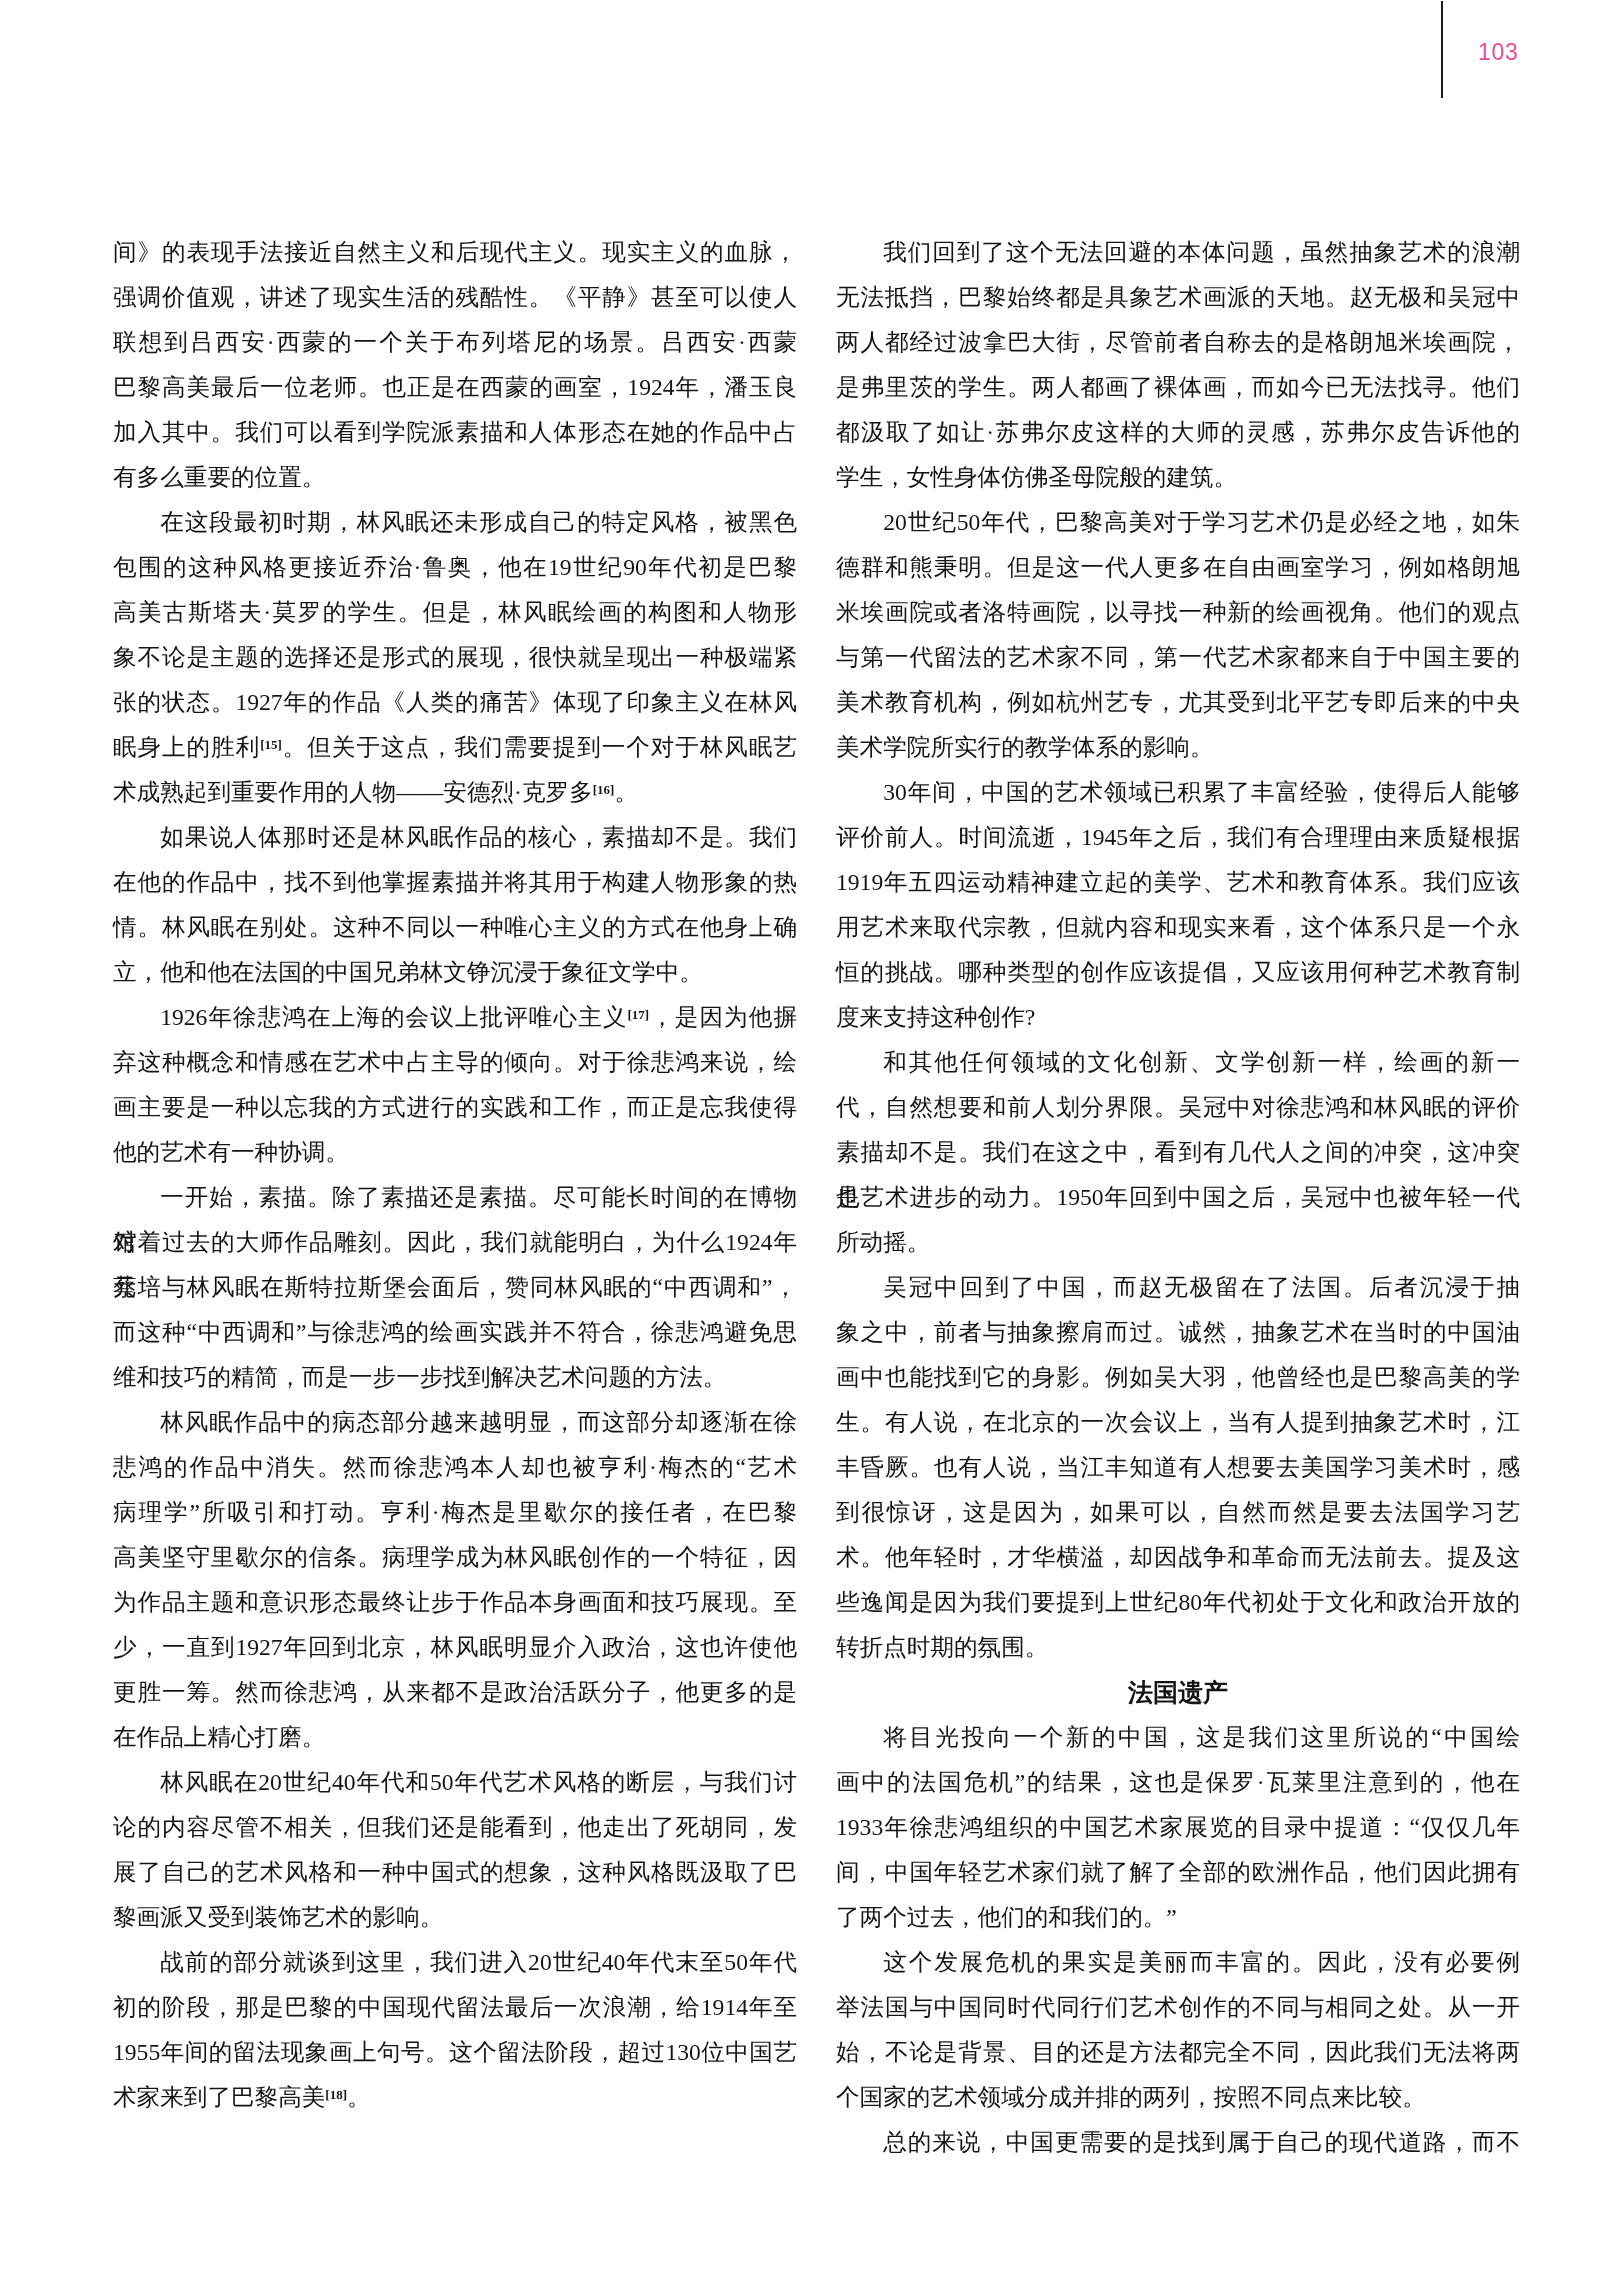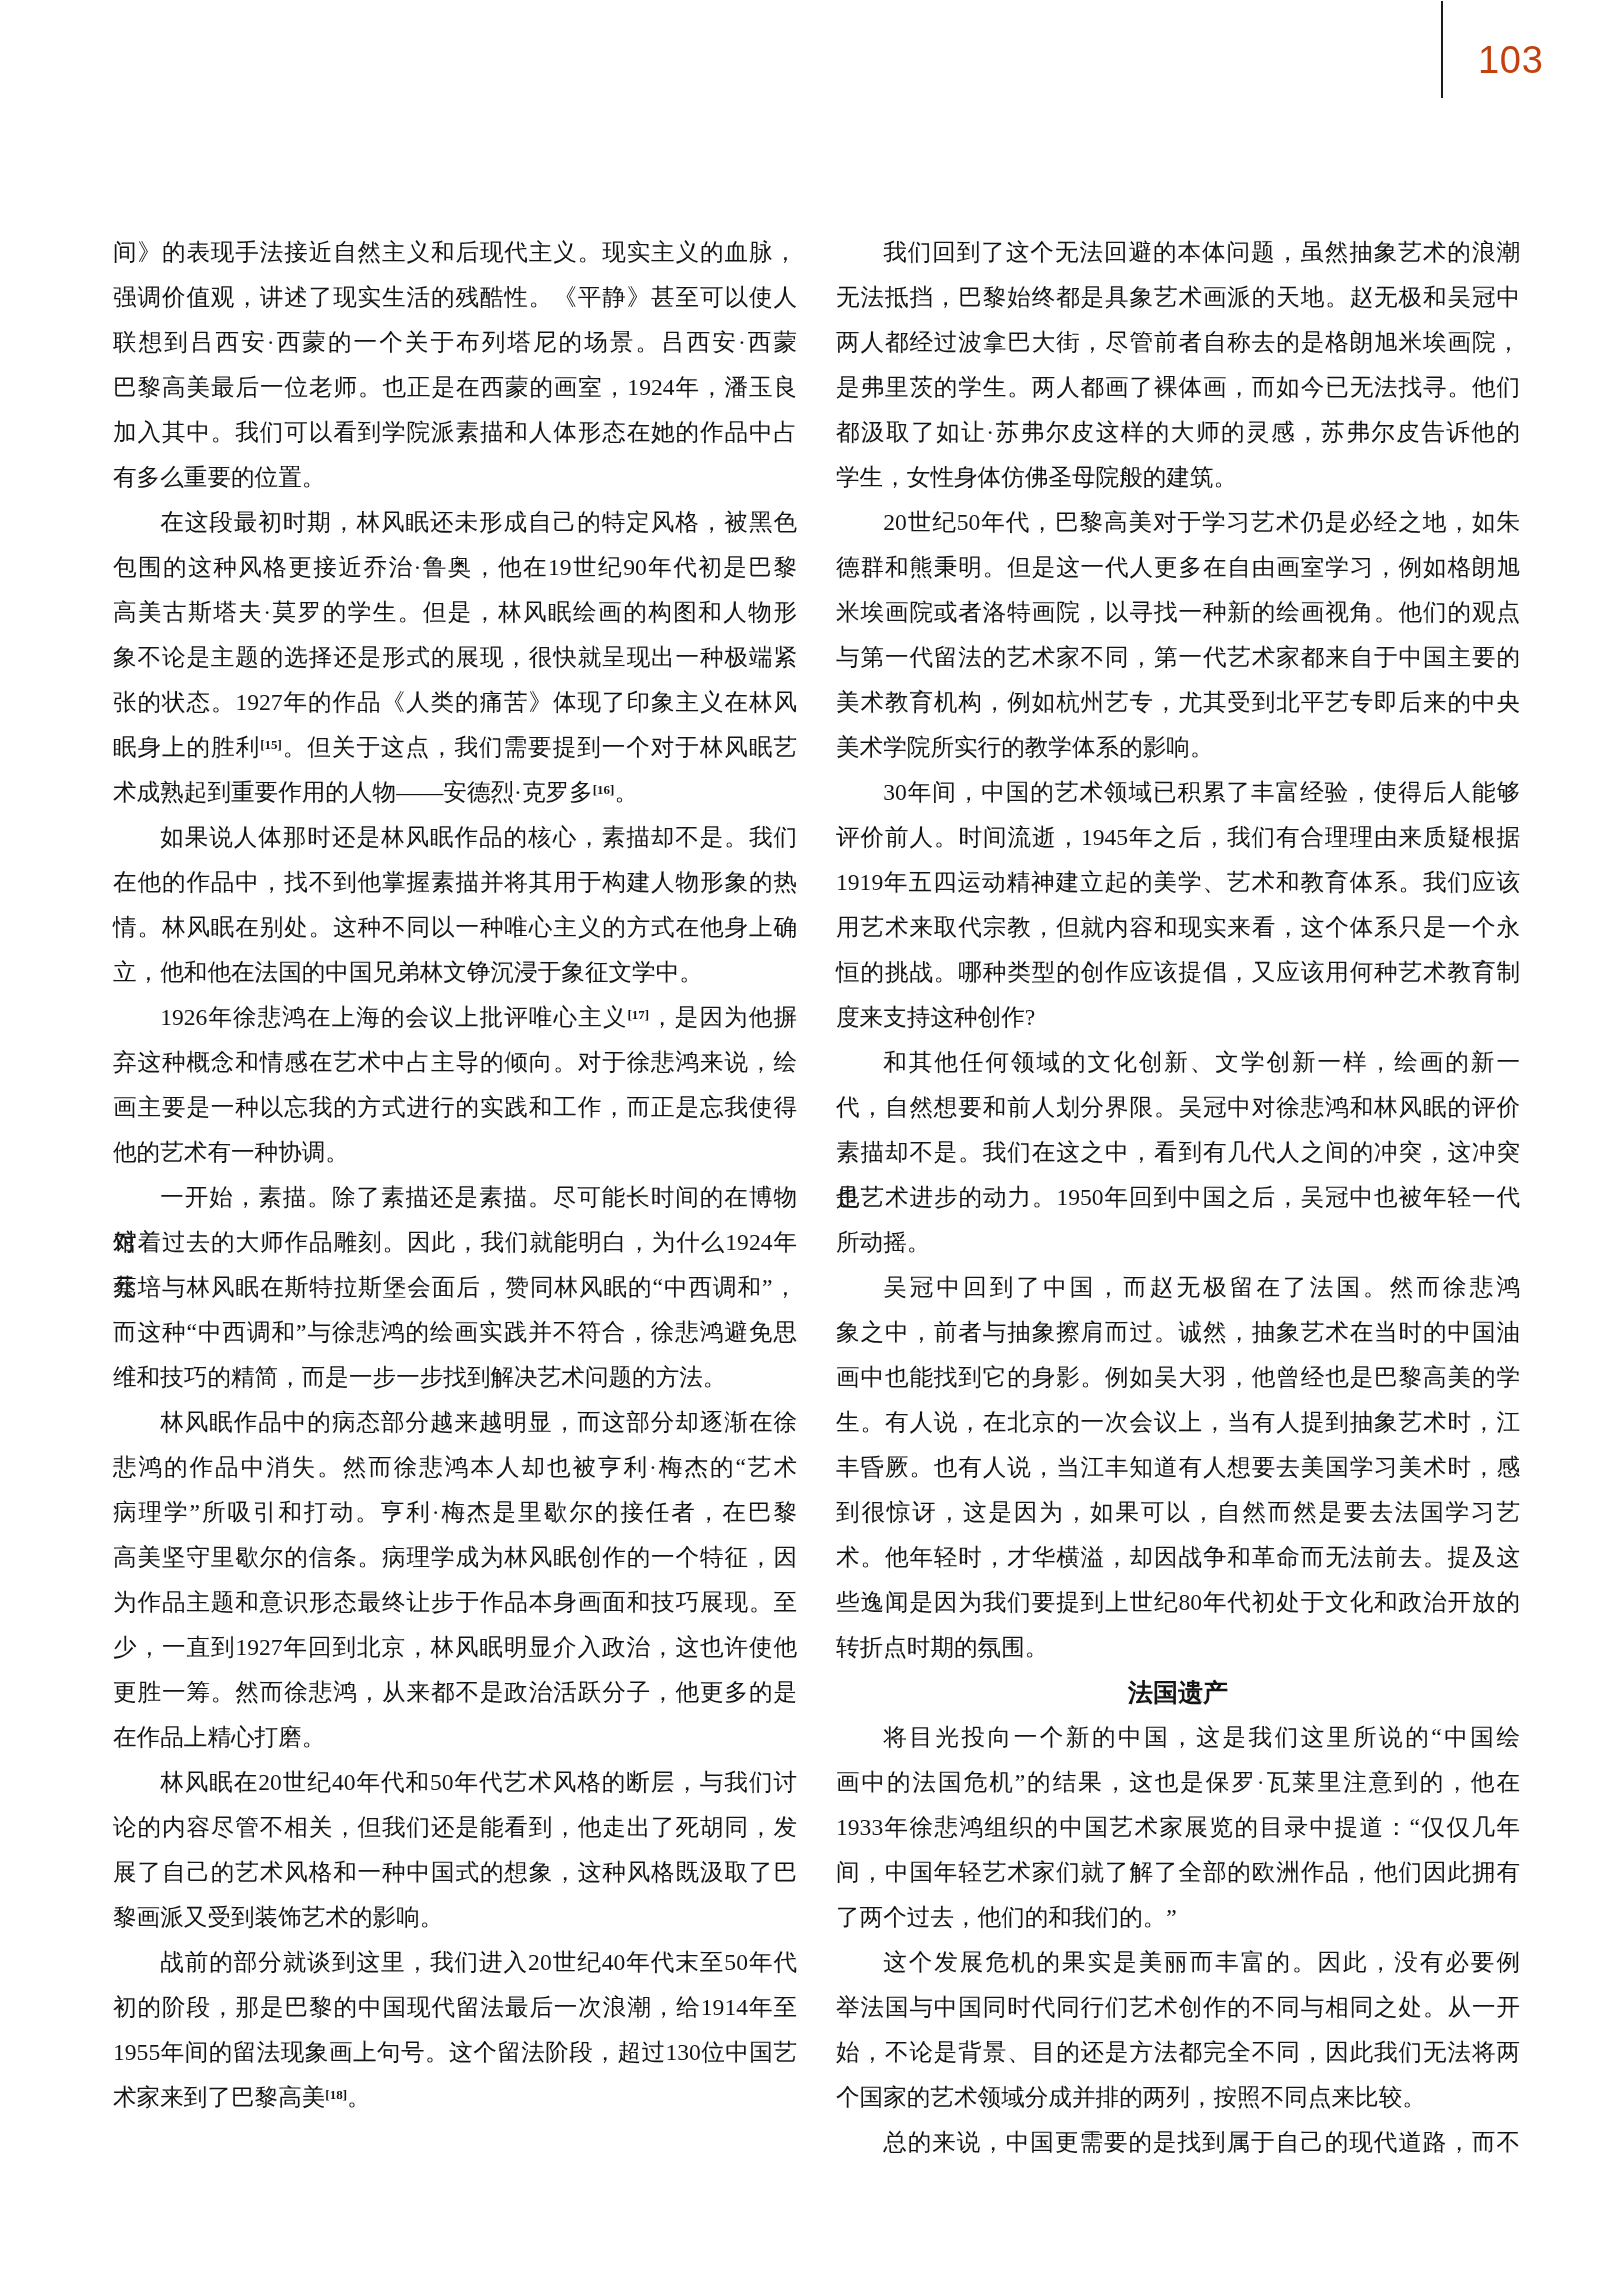--- a/index.html
+++ b/index.html
@@ -14,23 +14,23 @@
   }
   .pagenum-rule{
     position:absolute;
     left:1441px;top:1.3px;width:2px;height:97px;
     background:#1a1a1a;
   }
   .pagenum{
     position:absolute;
     left:1478px;top:41px;
     font-family:"Liberation Sans","DejaVu Sans",sans-serif;
-    font-size:38px;line-height:1;
+    font-size:23px;line-height:1;
     letter-spacing:0.7px;
-    color:#c2410c;
+    color:#ec4899;
   }
   .col{
     position:absolute;
     top:230px;
     width:684px;
   }
   .col-left{left:113px;}
   .col-right{left:836px;}
   .tline{
     height:45px;
@@ -124,21 +124,21 @@
       <div class="tline">评价前人。时间流逝，1945年之后，我们有合理理由来质疑根据</div>
       <div class="tline">1919年五四运动精神建立起的美学、艺术和教育体系。我们应该</div>
       <div class="tline">用艺术来取代宗教，但就内容和现实来看，这个体系只是一个永</div>
       <div class="tline">恒的挑战。哪种类型的创作应该提倡，又应该用何种艺术教育制</div>
       <div class="tline end">度来支持这种创作?</div>
       <div class="tline ind">和其他任何领域的文化创新、文学创新一样，绘画的新一</div>
       <div class="tline">代，自然想要和前人划分界限。吴冠中对徐悲鸿和林风眠的评价</div>
       <div class="tline">素描却不是。我们在这之中，看到有几代人之间的冲突，这冲突也</div>
       <div class="tline">是艺术进步的动力。1950年回到中国之后，吴冠中也被年轻一代</div>
       <div class="tline end">所动摇。</div>
-      <div class="tline ind">吴冠中回到了中国，而赵无极留在了法国。然而徐悲鸿</div>
+      <div class="tline ind">吴冠中回到了中国，而赵无极留在了法国。后者沉浸于抽</div>
       <div class="tline">象之中，前者与抽象擦肩而过。诚然，抽象艺术在当时的中国油</div>
       <div class="tline">画中也能找到它的身影。例如吴大羽，他曾经也是巴黎高美的学</div>
       <div class="tline">生。有人说，在北京的一次会议上，当有人提到抽象艺术时，江</div>
       <div class="tline">丰昏厥。也有人说，当江丰知道有人想要去美国学习美术时，感</div>
       <div class="tline">到很惊讶，这是因为，如果可以，自然而然是要去法国学习艺</div>
       <div class="tline">术。他年轻时，才华横溢，却因战争和革命而无法前去。提及这</div>
       <div class="tline">些逸闻是因为我们要提到上世纪80年代初处于文化和政治开放的</div>
       <div class="tline end">转折点时期的氛围。</div>
       <div class="tline head">法国遗产</div>
       <div class="tline ind">将目光投向一个新的中国，这是我们这里所说的“中国绘</div>

